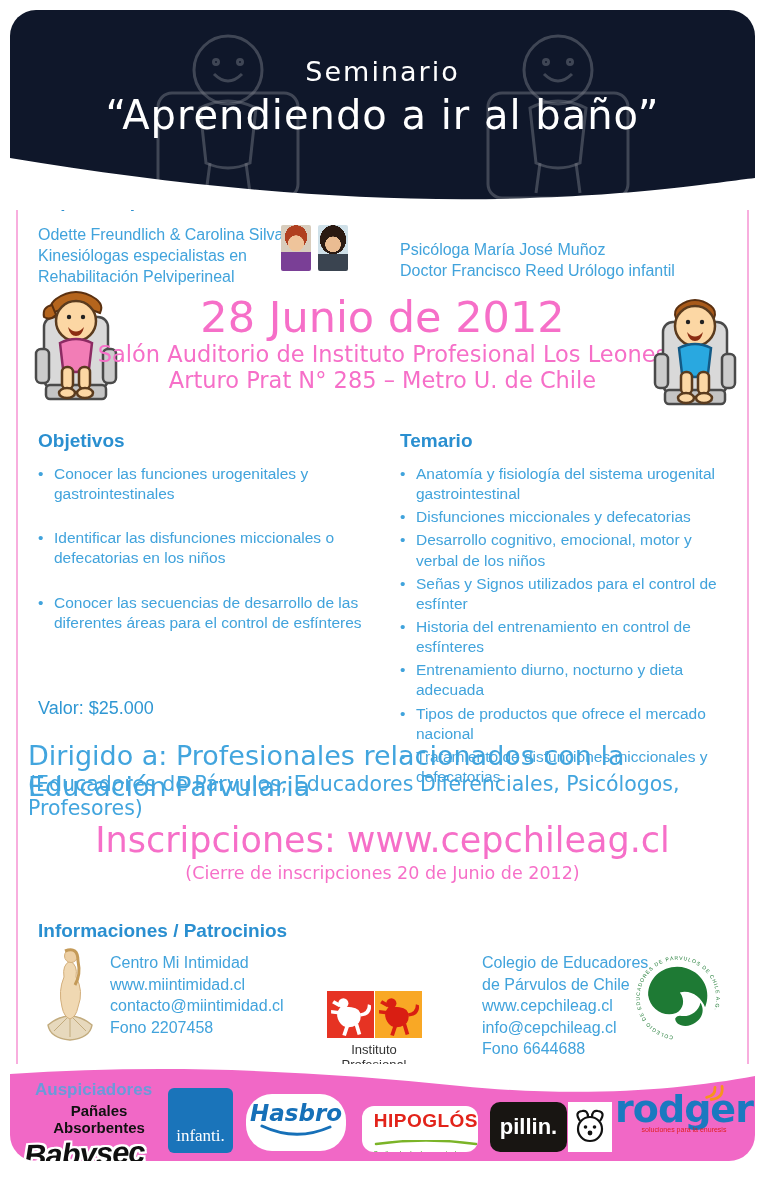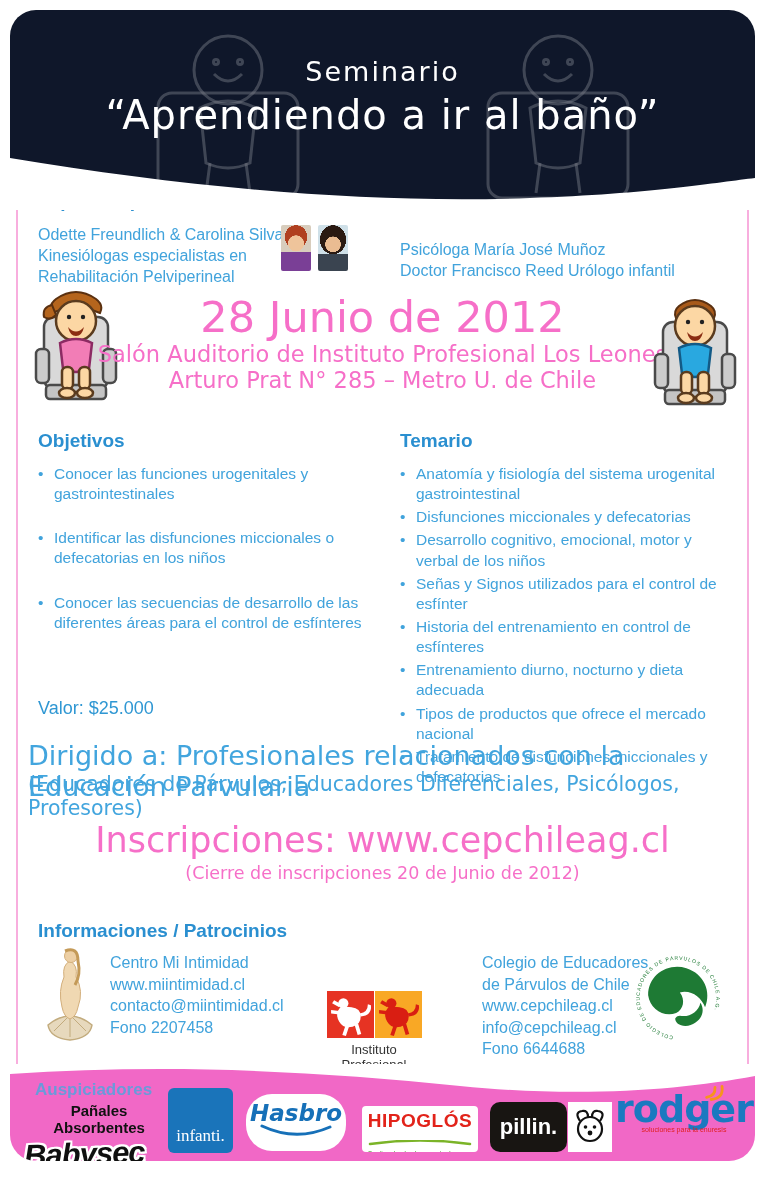--- a/index.html
+++ b/index.html
@@ -50,21 +50,21 @@
   .babysec-tag{color:#111;font-size:15px;font-weight:bold;text-align:center;}
   .babysec-name{color:#101010;font-weight:bold;font-style:italic;font-size:31px;letter-spacing:-1px;
       transform:rotate(-2deg);
       text-shadow:-2px -2px 0 #fff,2px -2px 0 #fff,-2px 2px 0 #fff,2px 2px 0 #fff,0 -2px 0 #fff,0 2px 0 #fff,-2px 0 0 #fff,2px 0 0 #fff;}
   .infanti-box{width:65px;height:65px;background:#1a74ba;border-radius:6px;display:flex;
       align-items:flex-end;justify-content:center;}
   .infanti-name{color:#fff;font-family:"Liberation Serif", serif;font-size:17px;padding-bottom:7px;}
   .hasbro-box{width:100px;height:57px;background:#fff;border-radius:26px;text-align:center;}
   .hasbro-name{color:#1670b8;font-weight:bold;font-style:italic;font-size:23px;
       font-family:"DejaVu Sans", sans-serif;display:block;margin-top:6px;}
-  .hipo-box{width:116px;height:46px;background:#fff;border-radius:4px;text-align:center;overflow:hidden;}
+  .hipo-box{width:116px;height:46px;background:#fff;border-radius:12px;text-align:right;overflow:hidden;}
   .hipo-name{color:#e2231a;font-weight:bold;font-size:19px;letter-spacing:0.5px;display:block;margin-top:4px;}
   .hipo-tag{color:#3f8f22;font-size:6.5px;display:block;margin-top:4px;}
   .pillin-box{width:77px;height:50px;background:#181512;border-radius:10px;display:flex;
       align-items:center;justify-content:center;}
   .pillin-name{color:#fff;font-weight:bold;font-size:22px;letter-spacing:0;}
   .dog-box{width:44px;height:50px;background:#fff;display:flex;align-items:center;justify-content:center;}
   .rodger-name{color:#1b79c0;font-weight:bold;font-size:38px;letter-spacing:-1px;
       font-family:"DejaVu Sans", sans-serif;line-height:1;}
   .rodger-tag{color:#e02020;font-size:7px;margin-top:-2px;}
 

